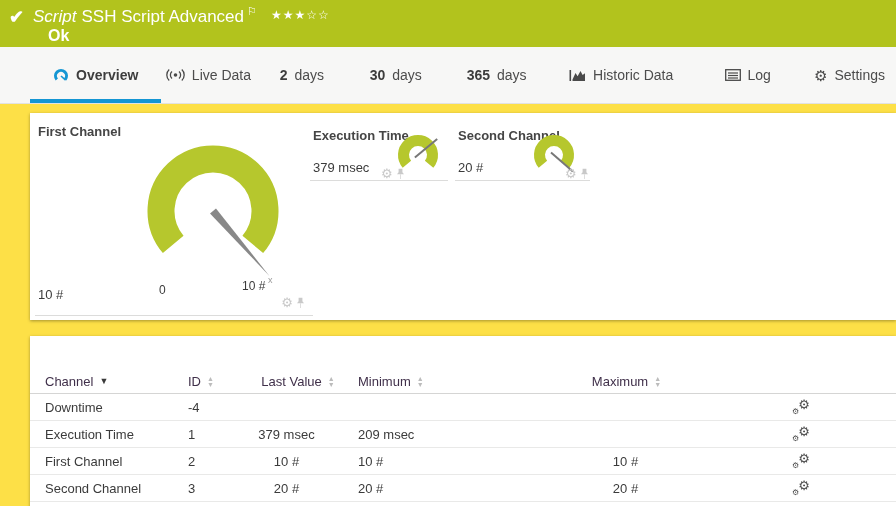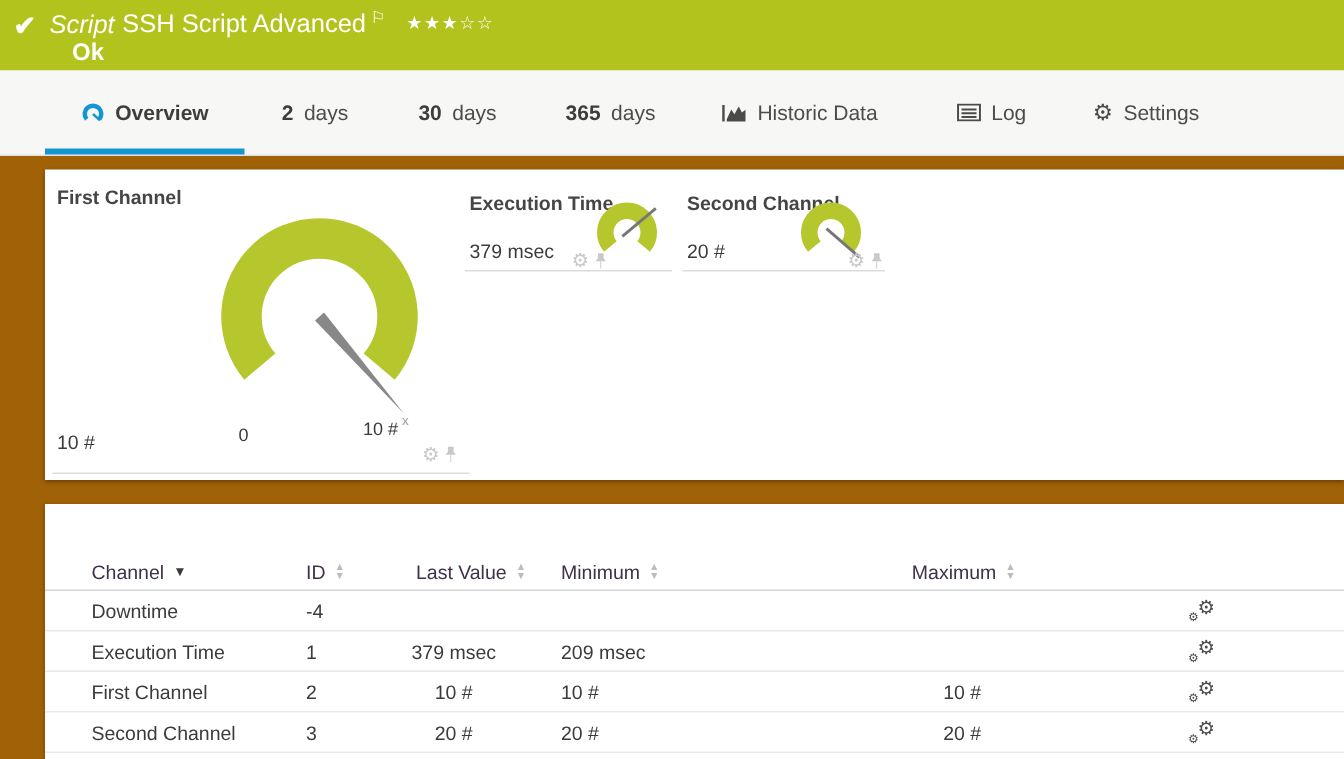--- a/index.html
+++ b/index.html
@@ -22,21 +22,21 @@
     gap:7px; font-size:14px; color:#4a4a4a; cursor:pointer; }
   .tab svg { display:block; }
   .tab .num { font-weight:bold; color:#3d3d3d; }
   .tab .lbl { color:#4c4c4c; }
   .tab.active .lbl { font-weight:bold; color:#3d3d3d; }
   .tab.active::after { content:""; position:absolute; left:0; right:0; bottom:0;
     height:4px; background:#1496d3; }
   .gearglyph { font-style:normal; color:#4a4a4a; font-size:15px; line-height:1; }
 
   
-  .content { position:absolute; left:0; right:0; top:104px; bottom:0; background:#a16207; }
+  .content { position:absolute; left:0; right:0; top:104px; bottom:0; background:#fde047; }
   .panel { position:absolute; left:30px; right:0; background:#fff;
     box-shadow:0 1px 3px rgba(0,0,0,.35); }
   .panel.gauges { top:9px; height:207px; }
   .panel.table  { top:232px; height:300px; }
 
   
   .tile { position:absolute; border-bottom:1px solid #dcdcdb; }
   .tile .ttl { position:absolute; left:3px; top:3px; font-size:13px; font-weight:bold; color:#454545; }
   .tile .val { position:absolute; left:3px; font-size:13px; color:#3b3b3b; white-space:nowrap; }
   .tile-icons { position:absolute; display:flex; align-items:flex-end; gap:3px; color:#c9c9c9; }
@@ -56,21 +56,21 @@
   .mini-gauge { position:absolute; top:9px; }
   #tile-exec .mini-gauge { left:84px; }
   #tile-second .mini-gauge { left:75px; }
   .mini .val { bottom:5px; }
   #tile-exec .tile-icons { left:71px; top:42px; }
   #tile-second .tile-icons { left:110px; top:42px; }
 
   
   .ctable { position:absolute; left:0; right:0; top:34px; font-size:13px; color:#3b3b3b; }
   .trow { display:flex; align-items:center; height:27px; border-bottom:1px solid #e9e9e8;
-    padding-left:31px; }
+    padding-left:15px; }
   .trow.head { height:24px; border-bottom:1px solid #d5d5d4; color:#40304a; }
   .c1 { width:143px; }
   .c2 { width:50px; }
   .c3 { width:120px; text-align:center; }
   .c4 { width:190px; }
   .c5 { width:157px; text-align:center; }
   .c6 { flex:1; display:flex; justify-content:flex-end; padding-right:86px; }
   .trow:not(.head) .c3 { padding-right:23px; }
   .trow:not(.head) .c4 { padding-right:10px; }
   .trow:not(.head) .c5 { padding-right:2px; }
@@ -98,20 +98,30 @@
 <div class="tabs">
   <div class="tab active" style="width:133px">
     <span>
       <svg width="16" height="16" viewBox="0 0 16 16">
         <path d="M3.8 12.5 A5.5 5.5 0 1 1 12.2 12.5" fill="none" stroke="#1496d3" stroke-width="3"></path>
         <line x1="8" y1="9" x2="12.6" y2="13.2" stroke="#1496d3" stroke-width="1.6"></line>
       </svg>
       </span>
     <span class="lbl">Overview</span>
   </div>
+  <div class="tab" style="width:95px">
+    <span>
+      <svg width="19" height="14" viewBox="0 0 19 14">
+        <circle cx="9.5" cy="7" r="1.8" fill="#4a4a4a"></circle>
+        <path d="M6 3.5 A4.6 4.6 0 0 0 6 10.5 M3.2 1.6 A7.3 7.3 0 0 0 3.2 12.4
+                 M13 3.5 A4.6 4.6 0 0 1 13 10.5 M15.8 1.6 A7.3 7.3 0 0 1 15.8 12.4" fill="none" stroke="#4a4a4a" stroke-width="1.3"></path>
+      </svg>
+      </span>
+    <span class="lbl">Live Data</span>
+  </div>
   <div class="tab" style="width:94px">
     <span class="num">2</span>
     <span class="lbl">days</span>
   </div>
   <div class="tab" style="width:96px">
     <span class="num">30</span>
     <span class="lbl">days</span>
   </div>
   <div class="tab" style="width:108px">
     <span class="num">365</span>

